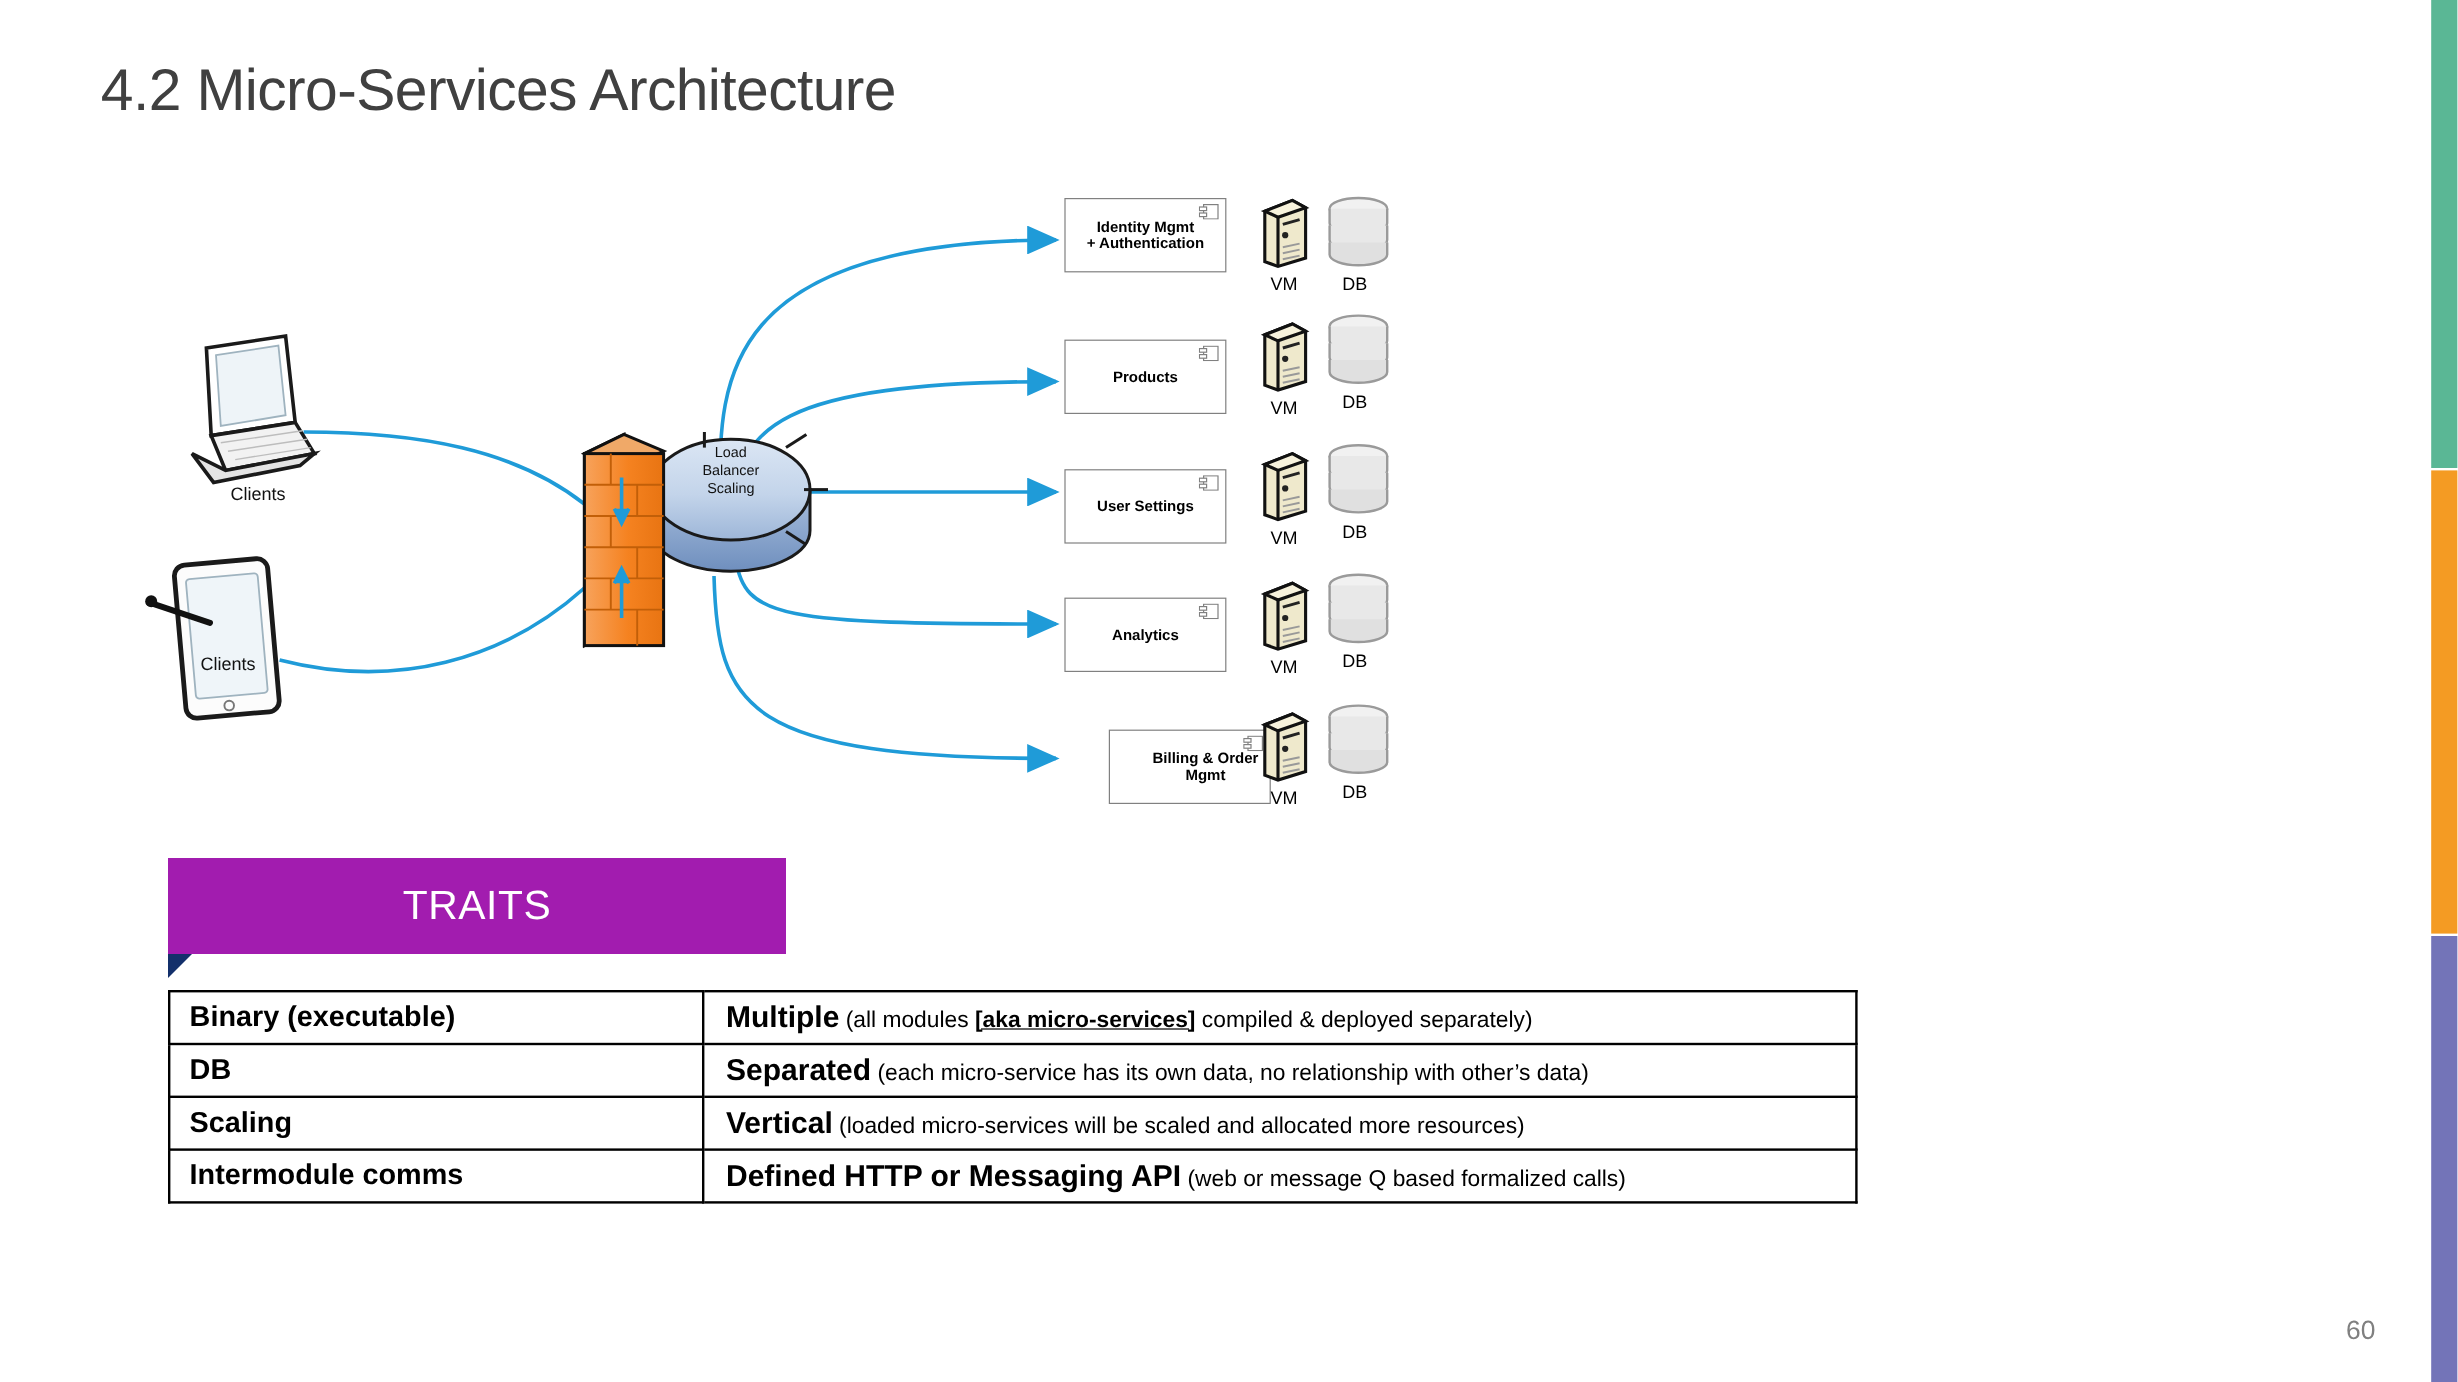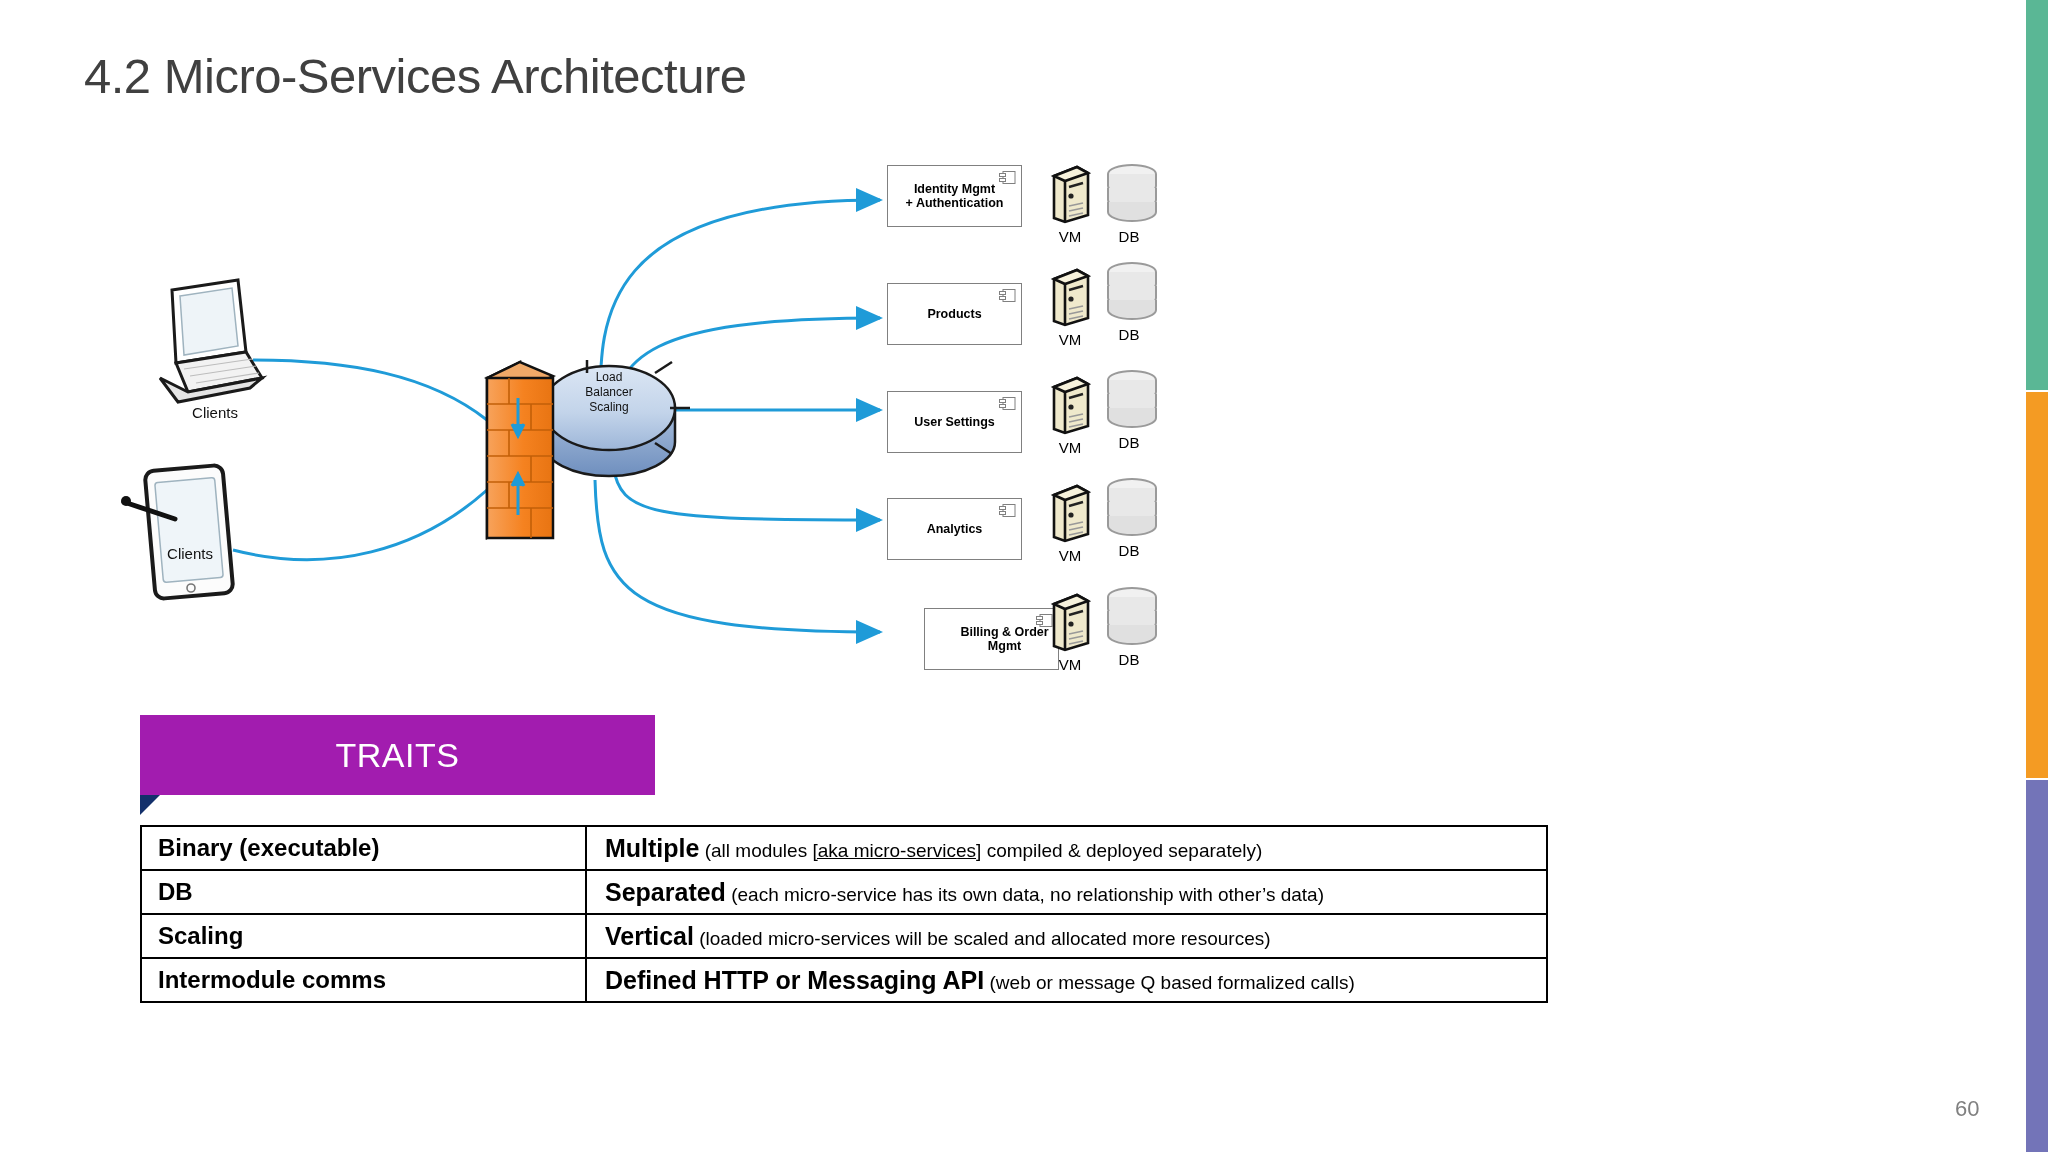--- a/index.html
+++ b/index.html
@@ -61,21 +61,21 @@
   #traits-table {
     position: absolute; left: 140px; top: 825px;
     width: 1408px; border-collapse: collapse; table-layout: fixed;
     background: #fff;
   }
   #traits-table td { border: 2px solid #000; height: 44px; vertical-align: middle; }
   td.c-term { width: 445px; padding-left: 16px; font-size: 24px; font-weight: bold; color: #000; }
   td.c-desc { padding-left: 18px; color: #000; }
   .d-strong { font-size: 25px; font-weight: bold; }
   .d-rest   { font-size: 19px; font-weight: normal; }
-  .u-bold   { font-weight: normal; text-decoration: underline; margin-top: 19px; }
+  .u-bold   { font-weight: bold; text-decoration: underline; margin-top: 19px; }
 
   
   #pagenum { position: absolute; left: 1955px; top: 1096px; font-size: 22px; color: #808080; }
 </style>
 </head>
 <body>
 
 <div id="slide" style="background: rgb(255, 255, 255);">
 
   <div class="edgebar" id="bar-green" style="background: rgb(90, 183, 149);"></div>

